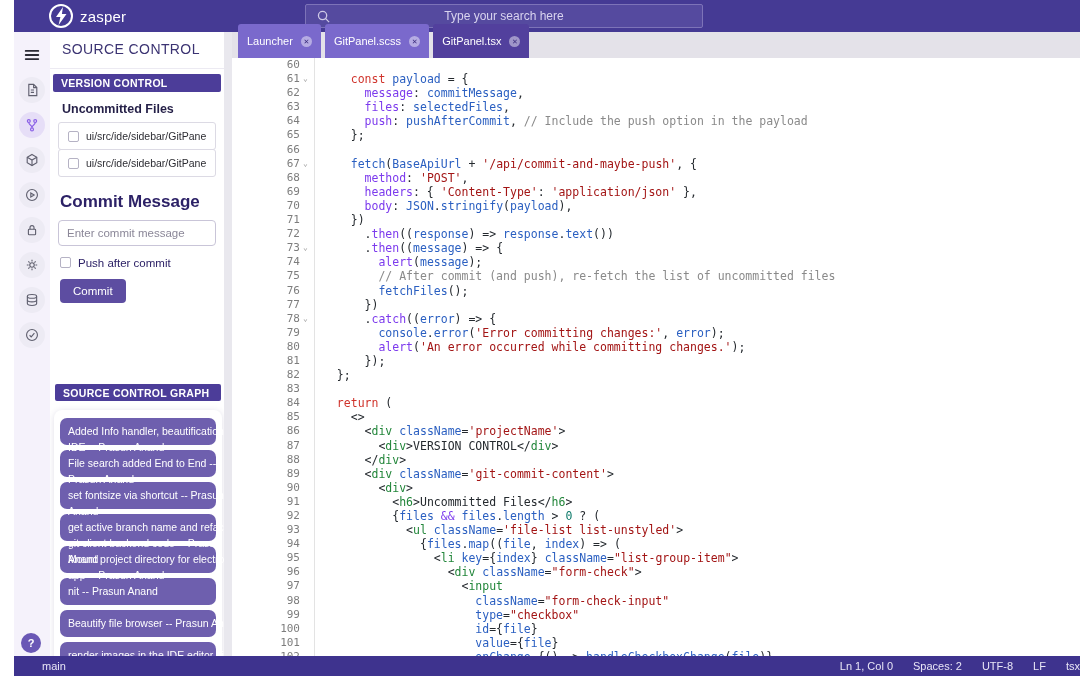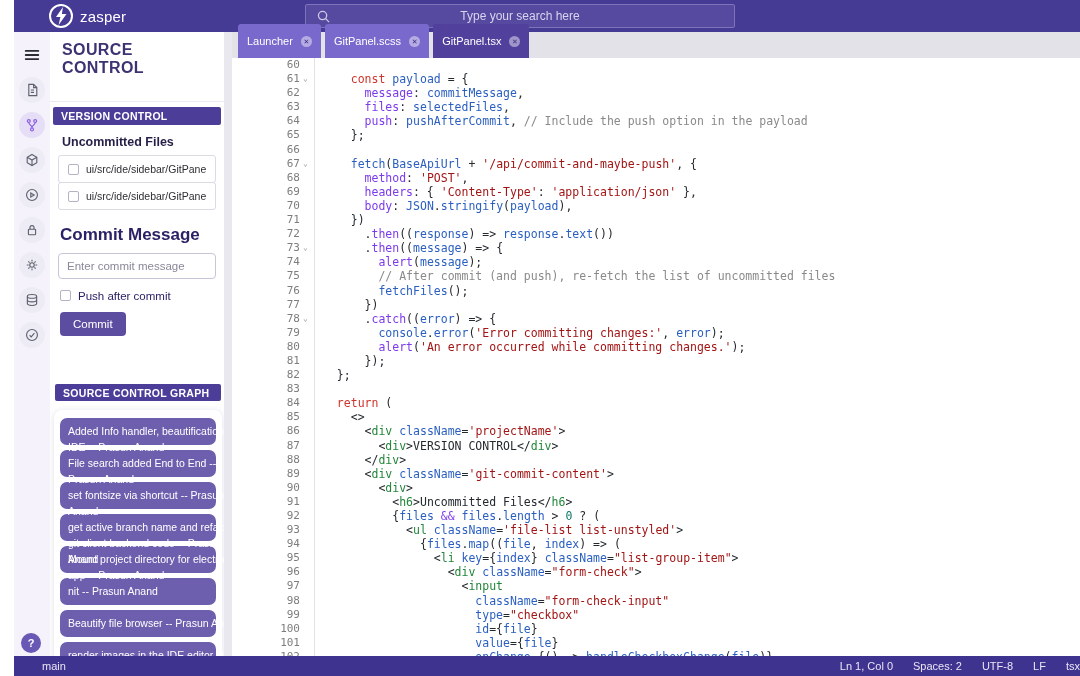--- a/index.html
+++ b/index.html
@@ -4,41 +4,41 @@
 <style>
   * { box-sizing: border-box; }
   html,body { margin:0; padding:0; }
   body { font-family:"Liberation Sans", sans-serif; background:#fff; }
   .app { position:relative; width:1080px; height:676px; overflow:hidden; background:#fff;margin-left:14px; }
 
   
   .topbar { position:absolute; left:0; top:0; width:1080px; height:32px; background:#453a94; display:flex; align-items:center; }
   .logo { display:flex; align-items:center; gap:6px; padding-left:34px; }
   .logo-text { color:#fff; font-size:15px; letter-spacing:.2px; }
-  .searchbar { position:absolute; left:291px; top:4px; width:430px; height:24px; background:#554a9f; border:1px solid #7d73b8; border-radius:2px; display:flex; align-items:center; }
+  .searchbar { position:absolute; left:291px; top:4px; width:398px; height:24px; background:#554a9f; border:1px solid #7d73b8; border-radius:2px; display:flex; align-items:center; }
   .searchbar input { position:absolute; left:0; top:0; width:100%; height:100%; background:transparent; border:none; outline:none; color:#efecfa; font-size:12px; text-align:center; font-family:"Liberation Sans",sans-serif; }
   .searchbar input::placeholder { color:#d9d4ef; }
   .search-glyph { position:absolute; left:10px; top:4px; z-index:2; }
 
   
   .statusbar { position:absolute; left:0; bottom:0; width:1080px; height:20px; background:#3e338e; color:#e9e6f6; font-size:11px; display:flex; align-items:center; }
   .status-branch { margin-left:28px; }
   .status-right { margin-left:auto; margin-right:14px; display:flex; gap:20px; }
 
   
   .activitybar { position:absolute; left:0; top:32px; width:36px; bottom:20px; background:#f5f2fb; display:flex; flex-direction:column; align-items:center; padding-top:10px; gap:9px; }
   .act-icon { width:26px; height:26px; border-radius:50%; background:#edebf4; display:flex; align-items:center; justify-content:center; flex:none; }
   .act-icon.plain { background:transparent; }
   .act-icon.active { background:#e6def7; }
   .help-fab { position:absolute; left:7px; bottom:3px; width:20px; height:20px; border-radius:50%; background:#6a58b5; color:#fff; font-size:11px; font-weight:bold; display:flex; align-items:center; justify-content:center; }
 
   
   .sidepanel { position:absolute; left:36px; top:32px; width:174px; bottom:20px; background:#fff; overflow:hidden; }
   .panel-gap { position:absolute; left:210px; top:32px; width:8px; bottom:20px; background:#e9e8ee; }
-  .sc-title { font-size:16px; font-weight:bold; color:#3b3372; letter-spacing:.4px; padding:9px 12px 24px 12px; border-bottom:1px solid #eceaf2; }
+  .sc-title { font-size:14px; font-weight:normal; color:#3b3372; letter-spacing:.4px; padding:9px 12px 11px 12px; border-bottom:1px solid #eceaf2; }
   .vc-bar { margin:5px 3px 0 3px; height:18px; background:#4c3d99; color:#fff; font-size:10.5px; font-weight:bold; letter-spacing:.3px; display:flex; align-items:center; padding-left:8px; border-radius:2px; }
   .uncommitted-title { margin:10px 12px 6px 12px; font-size:12.5px; font-weight:bold; color:#241f47; }
   .file-row { margin:0 8px -1px 8px; height:28px; border:1px solid #dcdae4; border-radius:3px; display:flex; align-items:center; gap:7px; padding:0 9px; background:#fff; }
   .file-path { font-size:10.5px; color:#2d2d33; white-space:nowrap; overflow:hidden; }
   .cbx { width:11px; height:11px; border:1px solid #b5b2c4; border-radius:2px; background:#fff; flex:none; }
   .cm-title { margin:16px 10px 8px 10px; font-size:17px; font-weight:bold; color:#2c2166; }
   .cm-input { display:block; margin:0 8px; width:158px; height:26px; border:1px solid #c9c5d8; border-radius:4px; padding:0 8px; font-size:11.5px; font-family:"Liberation Sans",sans-serif; color:#333; outline:none; }
   .cm-input::placeholder { color:#8b8798; }
   .push-row { margin:11px 10px 0 10px; display:flex; align-items:flex-start; gap:7px; font-size:11.5px; color:#2c2166; }
   .commit-btn { margin:10px 10px 0 10px; background:#5d4da1; color:#fff; border:none; border-radius:4px; font-size:11.5px; padding:6px 13px; font-family:"Liberation Sans",sans-serif; }

